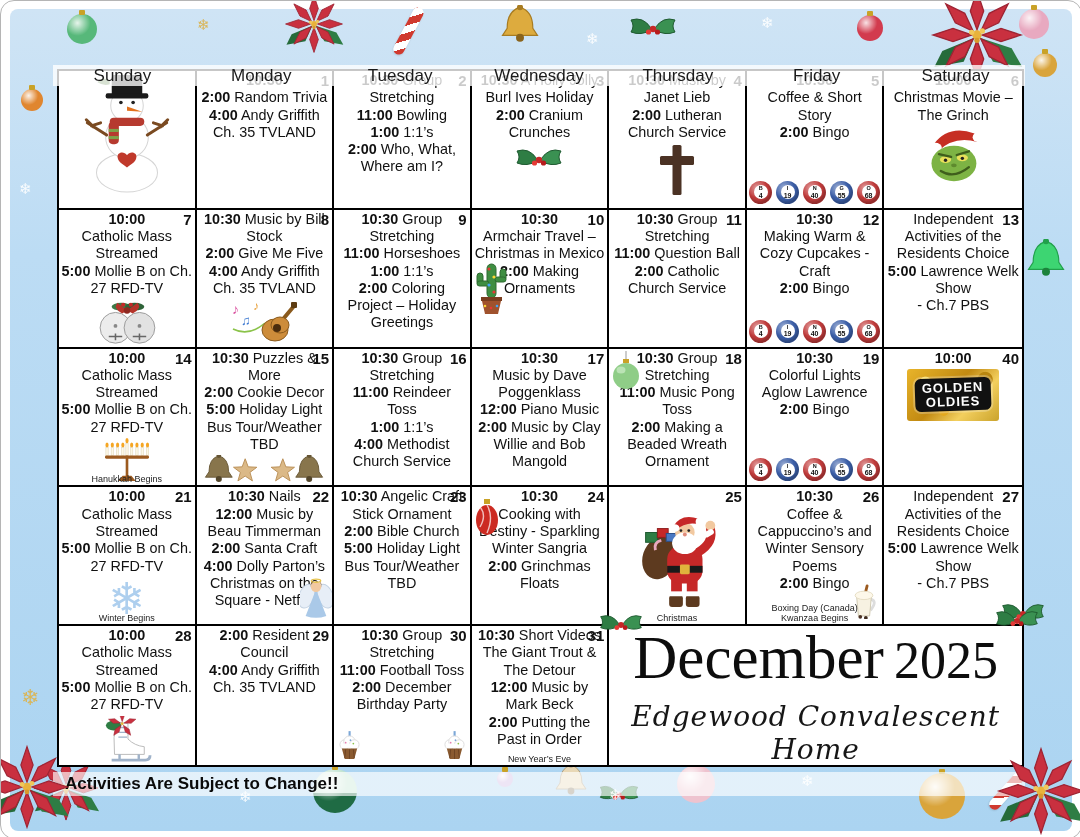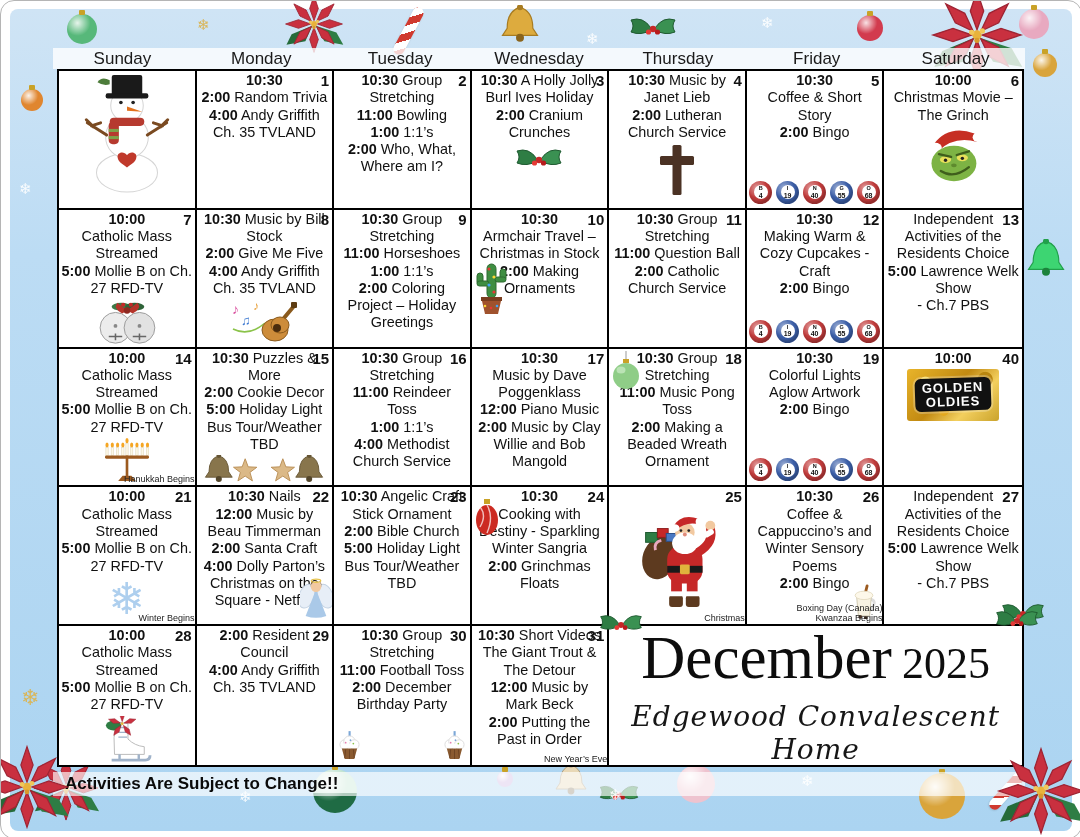--- a/index.html
+++ b/index.html
@@ -15,36 +15,36 @@
   .cane{width:11px;height:52px;border-radius:6px;
         background:repeating-linear-gradient(-45deg,#d03a2f 0 7px,#ffffff 7px 14px);
         box-shadow:0 1px 2px rgba(0,0,0,.15);}
   .flk{color:#fff;opacity:.9;font-size:15px;line-height:1;}
   .flk-gold{color:#d9b65a;opacity:1;}
   .bell-green{filter:hue-rotate(85deg) saturate(1.05);}
   .bell-cream{filter:saturate(.25) brightness(1.25);}
   .bell-brown{filter:saturate(.55) brightness(.68);}
 
   
-  .dayhead{position:absolute;left:52px;top:47px;width:972px;height:21px;z-index:3;
-        background:rgba(255,255,255,.78);display:flex;align-items:center;}
+  .dayhead{position:absolute;left:52px;top:64px;width:972px;height:21px;z-index:3;
+        background:rgba(255,255,255,.78);display:flex;align-items:center;justify-content:flex-end;}
   .dayhead .dh{flex:1;text-align:center;font-size:17px;color:#1a1a1a;}
 
   
   .grid{position:absolute;left:56px;top:68px;width:967px;height:698px;z-index:2;
         display:grid;grid-template-columns:repeat(7,1fr);grid-template-rows:repeat(5,1fr);
         background:#fff;border:2px solid #000;box-sizing:border-box;}
   .cell{position:relative;border-right:2px solid #000;border-bottom:2px solid #000;
         overflow:hidden;padding:1px 2px;text-align:center;font-size:14.4px;line-height:1.2;
         color:#111;display:flex;flex-direction:column;box-sizing:border-box;}
   .cell.last-col{border-right:none;}
   .cell.last-row{border-bottom:none;}
   .date{position:absolute;top:1px;right:3px;font-weight:bold;font-size:15px;z-index:2;}
   .line b{font-weight:bold;}
-  .cap{position:absolute;left:0;bottom:1px;width:100%;text-align:right;font-size:9px;
+  .cap{position:absolute;left:0;bottom:1px;width:100%;text-align:center;font-size:9px;
         line-height:1.15;color:#222;z-index:2;}
   .iconw{display:flex;justify-content:center;align-items:flex-end;gap:4px;margin-top:2px;}
   .icon-bottom{margin-top:auto;margin-bottom:3px;}
   .icon-fill{margin-top:auto;margin-bottom:14px;}
   .abs-icon{position:absolute;z-index:1;}
   .pos-left-mid{left:1px;top:36%;}
   .pos-tl{left:2px;top:2px;}
   .pos-tl2{left:2px;top:12px;}
   .pos-br{right:0px;bottom:0px;}
   .pos-bl{left:4px;bottom:1px;}
@@ -69,21 +69,21 @@
         box-shadow:0 0 0 2px rgba(255,255,255,.25);}
   .go-inner div{color:#fff;font-weight:bold;font-size:13px;letter-spacing:1px;line-height:1.05;}
 
   .snowflake-big{font-size:44px;color:#aecfee;line-height:1;}
 
   
   .title-cell{grid-column:5 / 8;grid-row:5;border-right:none;border-bottom:none;
         display:flex;flex-direction:column;justify-content:center;align-items:center;padding:0;}
   .month-line{font-family:"Liberation Serif",serif;color:#0d0d0d;line-height:1;margin-top:2px;}
   .month-line .month{font-size:61px;}
-  .month-line .year{font-size:44px;margin-left:10px;}
+  .month-line .year{font-size:52px;margin-left:10px;}
   .facility{font-family:"DejaVu Serif",serif;font-style:italic;font-size:28px;letter-spacing:1px;
         color:#161616;margin-top:12px;}
 
   
   .footer-strip{position:absolute;left:52px;top:771px;width:972px;height:24px;z-index:4;
         background:rgba(255,255,255,.66);display:flex;align-items:center;}
   .footer-strip span{font-weight:bold;font-size:17px;color:#0a0a0a;padding-left:12px;}
 </style>
 </head>
 <body>
@@ -384,21 +384,21 @@
           <div class="line"><b>10:30</b> Group Stretching</div>
           <div class="line"><b>11:00</b> Horseshoes</div>
           <div class="line"><b>1:00</b> 1:1’s</div>
           <div class="line"><b>2:00</b> Coloring Project – Holiday Greetings</div>
         </div>
       </div>
       <div class="cell" style="grid-area: 2 / 4;">
         <span class="date">10</span>
         <div class="lines">
           <div class="line"><b>10:30</b></div>
-          <div class="line">Armchair Travel – Christmas in Stock</div>
+          <div class="line">Armchair Travel – Christmas in Mexico</div>
           <div class="line"><b>2:00</b> Making Ornaments</div>
         </div>
         <div class="abs-icon pos-left-mid"><svg width="36" height="56" viewBox="0 0 36 56">
       <rect x="14" y="5" width="9" height="34" rx="4.5" fill="#3e8e41" stroke="#2d6a30"></rect>
       <rect x="4" y="14" width="6" height="12" rx="3" fill="#3e8e41" stroke="#2d6a30"></rect>
       <rect x="4" y="22" width="12" height="5" rx="2.5" fill="#3e8e41" stroke="#2d6a30"></rect>
       <rect x="27" y="10" width="6" height="12" rx="3" fill="#3e8e41" stroke="#2d6a30"></rect>
       <rect x="22" y="18" width="11" height="5" rx="2.5" fill="#3e8e41" stroke="#2d6a30"></rect>
       <circle cx="16" cy="10" r="1.6" fill="#e53935"></circle>
             <circle cx="21" cy="18" r="1.6" fill="#fdd835"></circle>
@@ -560,21 +560,21 @@
       <line x1="15" y1="0" x2="15" y2="8" stroke="#999" stroke-width="1"></line>
       <rect x="12" y="8" width="6" height="4" fill="#c9a227"></rect>
       <circle cx="15" cy="25" r="13" fill="#8fcd87"></circle>
       <ellipse cx="10" cy="19" rx="4.5" ry="3.5" fill="#c6e8c0" opacity=".8"></ellipse>
           </svg></div>
       </div>
       <div class="cell" style="grid-area: 3 / 6;">
         <span class="date">19</span>
         <div class="lines">
           <div class="line"><b>10:30</b></div>
-          <div class="line">Colorful Lights Aglow Artwork</div>
+          <div class="line">Colorful Lights Aglow Lawrence</div>
           <div class="line"><b>2:00</b> Bingo</div>
         </div>
         <div class="iconw icon-bottom">
           <span class="ball" style="background:radial-gradient(circle at 35% 30%,rgba(255,255,255,.5),rgba(255,255,255,0) 45%),#c13b3b;">
        <span class="in">
               <span class="lt">B</span>
               <span class="nm">4</span>
             </span>
           </span>
           <span class="ball" style="background:radial-gradient(circle at 35% 30%,rgba(255,255,255,.5),rgba(255,255,255,0) 45%),#3c5fa8;">

